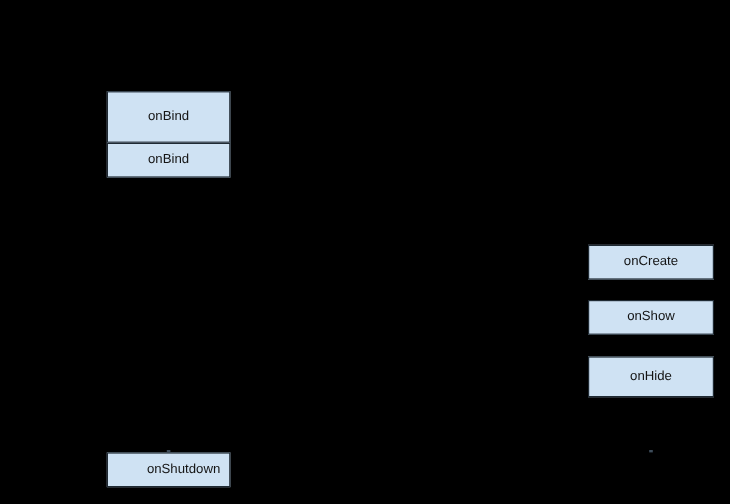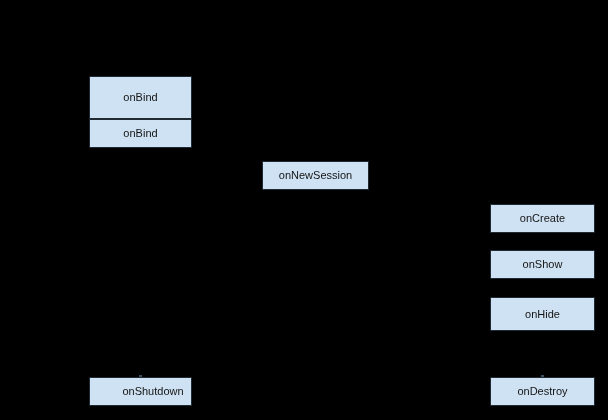--- a/index.html
+++ b/index.html
@@ -52,29 +52,27 @@
 </style>
 </head>
 <body>
 
 <div class="canvas">
 
   <div class="node" id="n-onbind">onBind</div>
 
   <div class="node" id="n-onready">onBind</div>
 
-  <div class="node" id="n-onnewsession">onNewSession</div>
 
   <div class="node" id="n-oncreate">onCreate</div>
 
   <div class="node" id="n-onshow">onShow</div>
 
   <div class="node" id="n-onhide">onHide</div>
 
   <div class="node" id="n-onshutdown">onShutdown</div>
 
-  <div class="node" id="n-ondestroy">onDestroy</div>
 
   <div class="arrow-artifact" id="artifact-shutdown"></div>
 
   <div class="arrow-artifact" id="artifact-destroy"></div>
 
 </div>
 
 </body></html>

